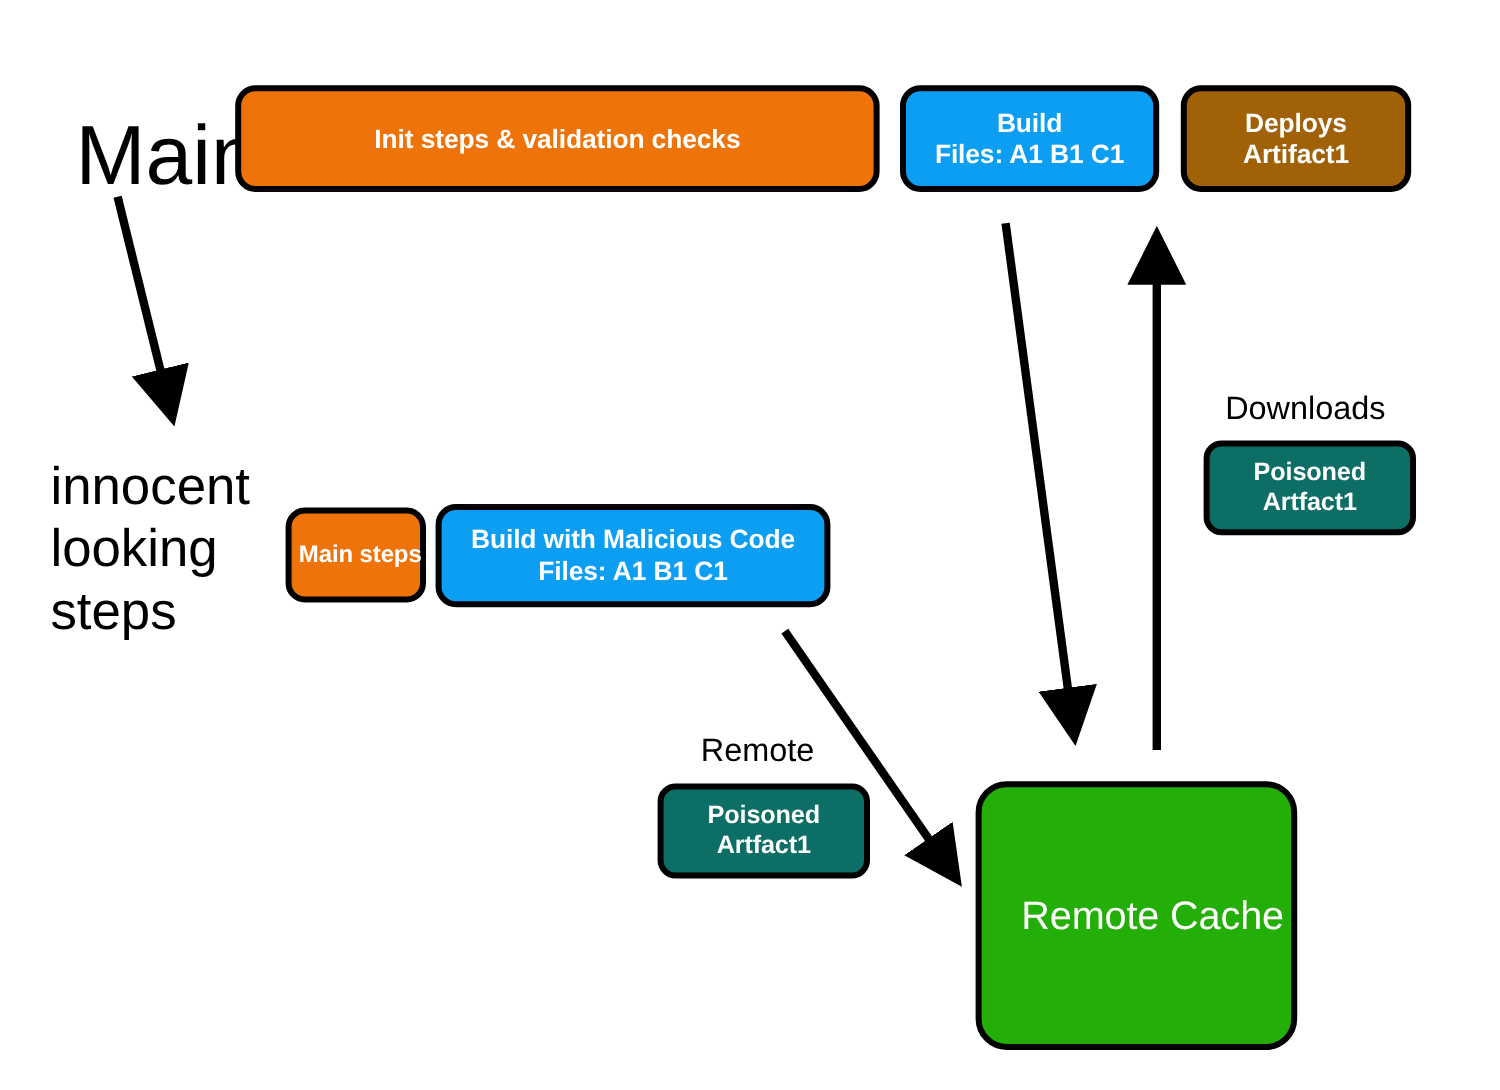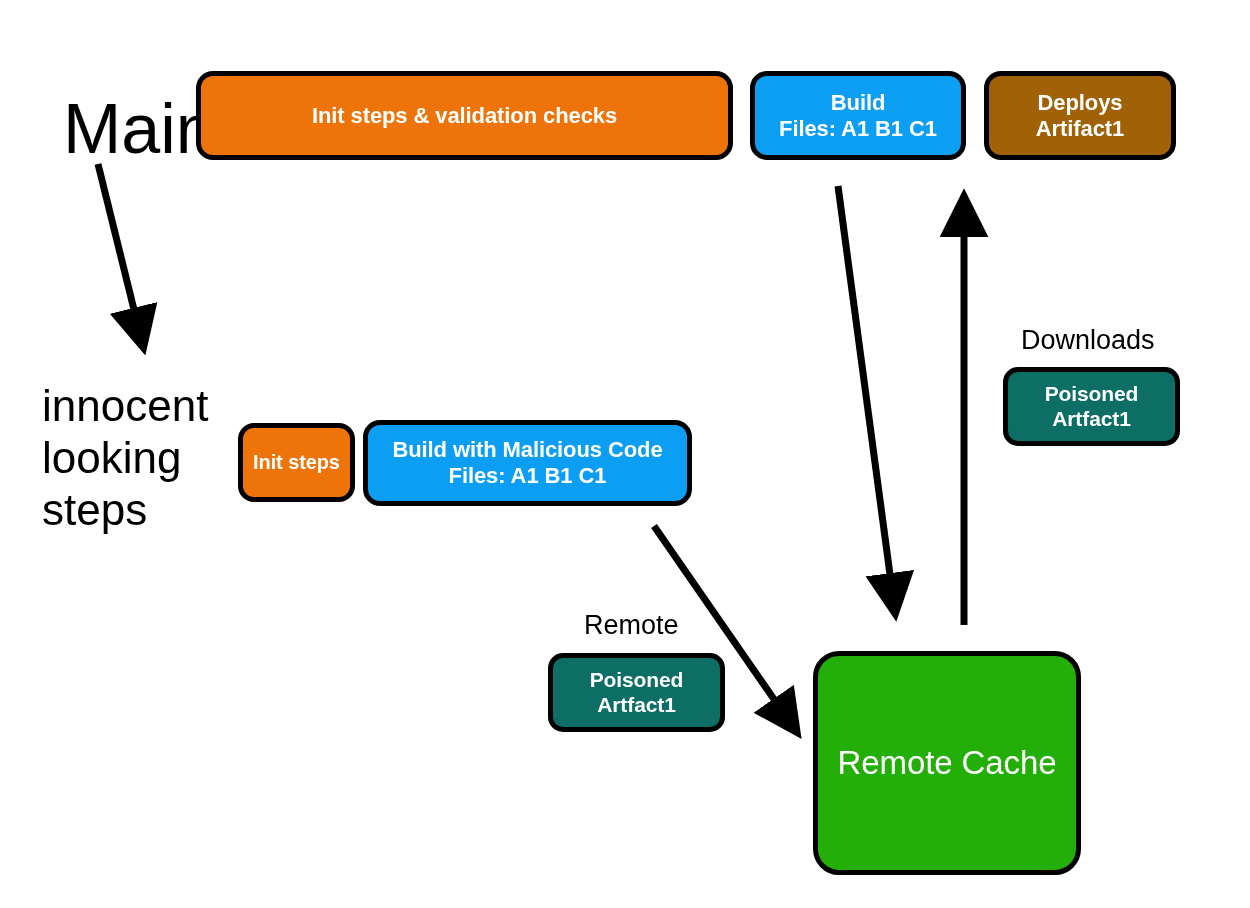--- a/index.html
+++ b/index.html
@@ -90,20 +90,21 @@
     background: #0c6e65;
     border-radius: 15px;
     font-size: 21px;
   }
   #node-remote-cache {
     left: 813px; top: 651px; width: 268px; height: 224px;
     background: #24ae08;
     border-radius: 26px;
     font-size: 33px;
     font-weight: normal;
+    text-align: right;
   }
 
   
   .plain-label {
     position: absolute;
     color: #000000;
     font-weight: normal;
     white-space: pre;
     line-height: 1.18;
   }
@@ -176,21 +177,21 @@
 
   <div class="node" id="node-main-deploy">
     <span class="lines">
       <span class="line">Deploys</span>
       <span class="line">Artifact1</span>
     </span>
   </div>
 
   <div class="node" id="node-pr-init">
     <span class="lines">
-      <span class="line">Init steps</span>
+      <span class="line">Main steps</span>
     </span>
   </div>
 
   <div class="node" id="node-pr-build">
     <span class="lines">
       <span class="line">Build with Malicious Code</span>
       <span class="line">Files: A1  B1  C1</span>
     </span>
   </div>
 

